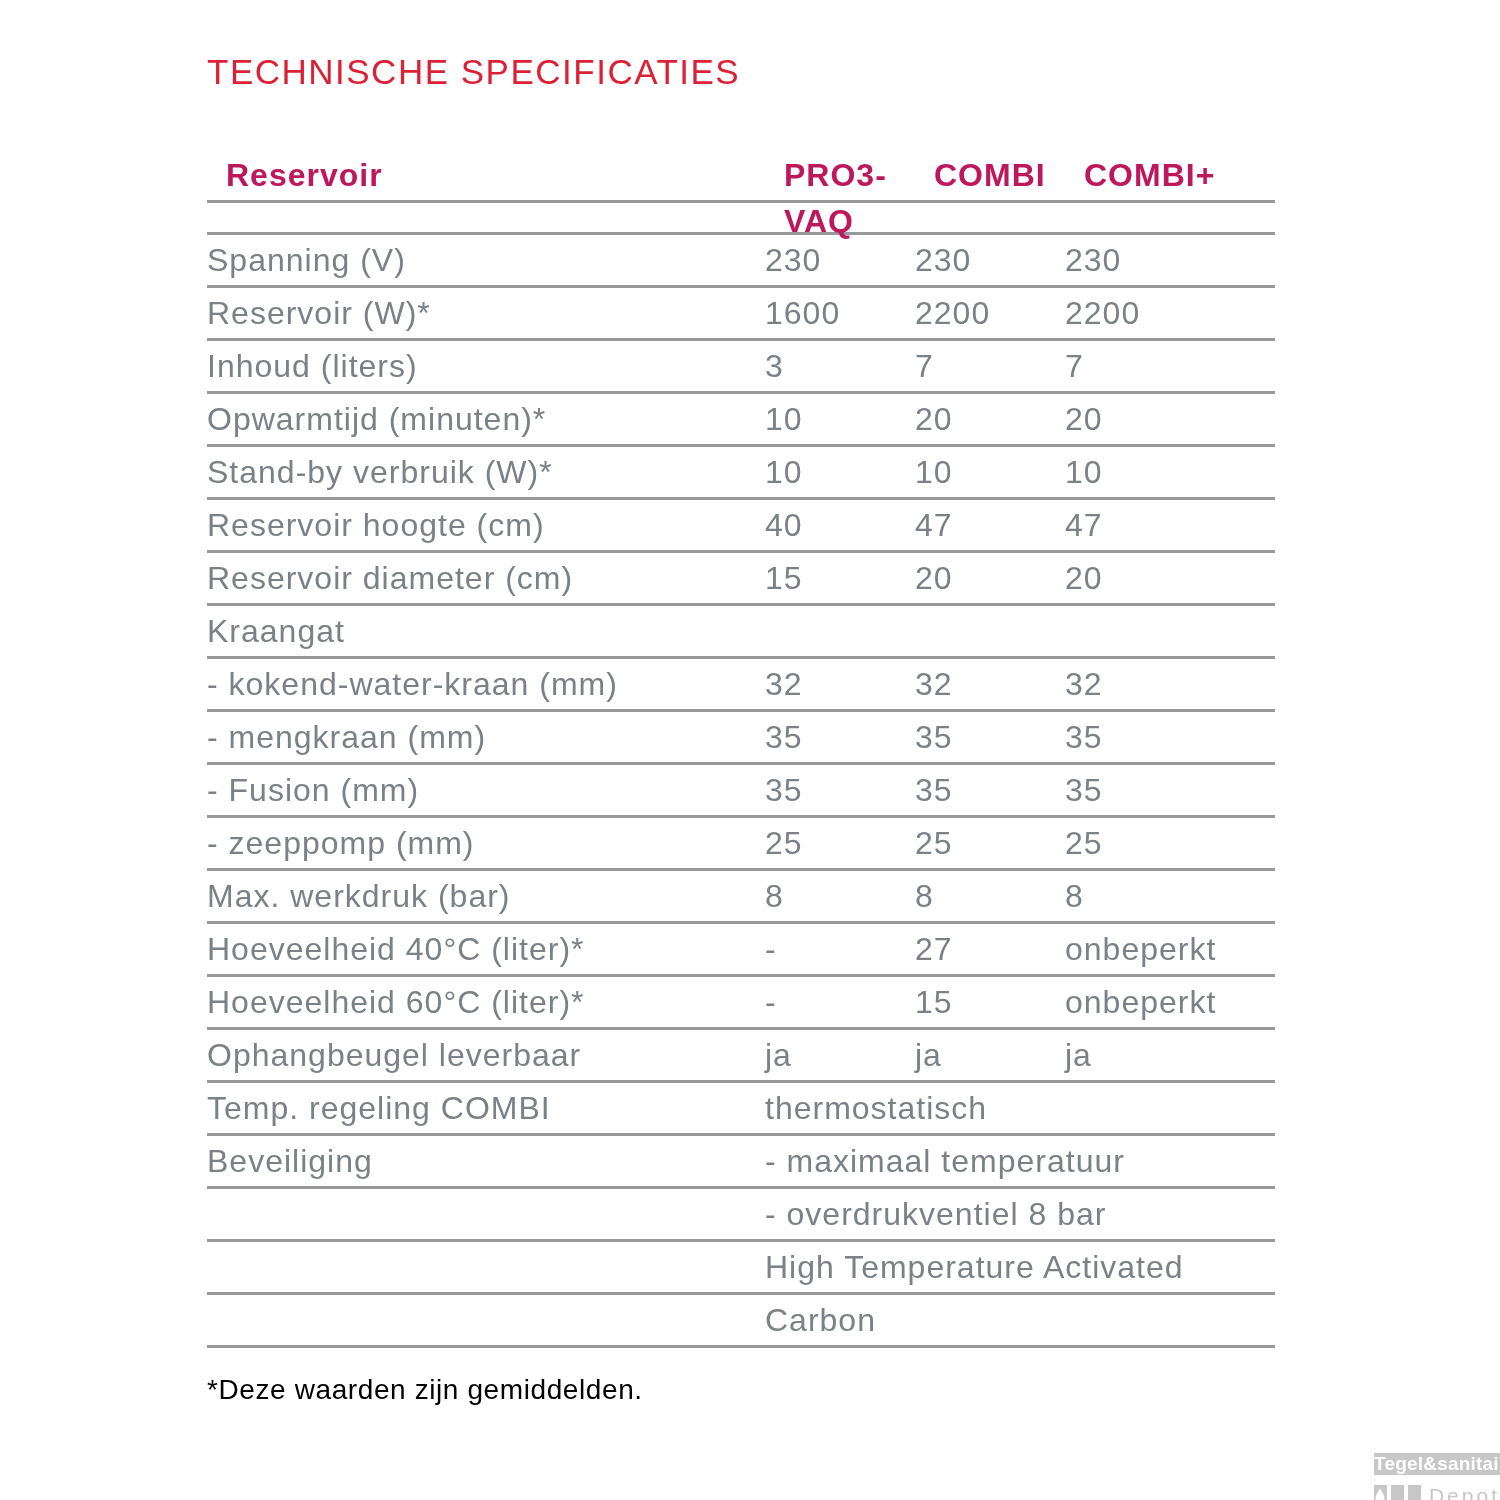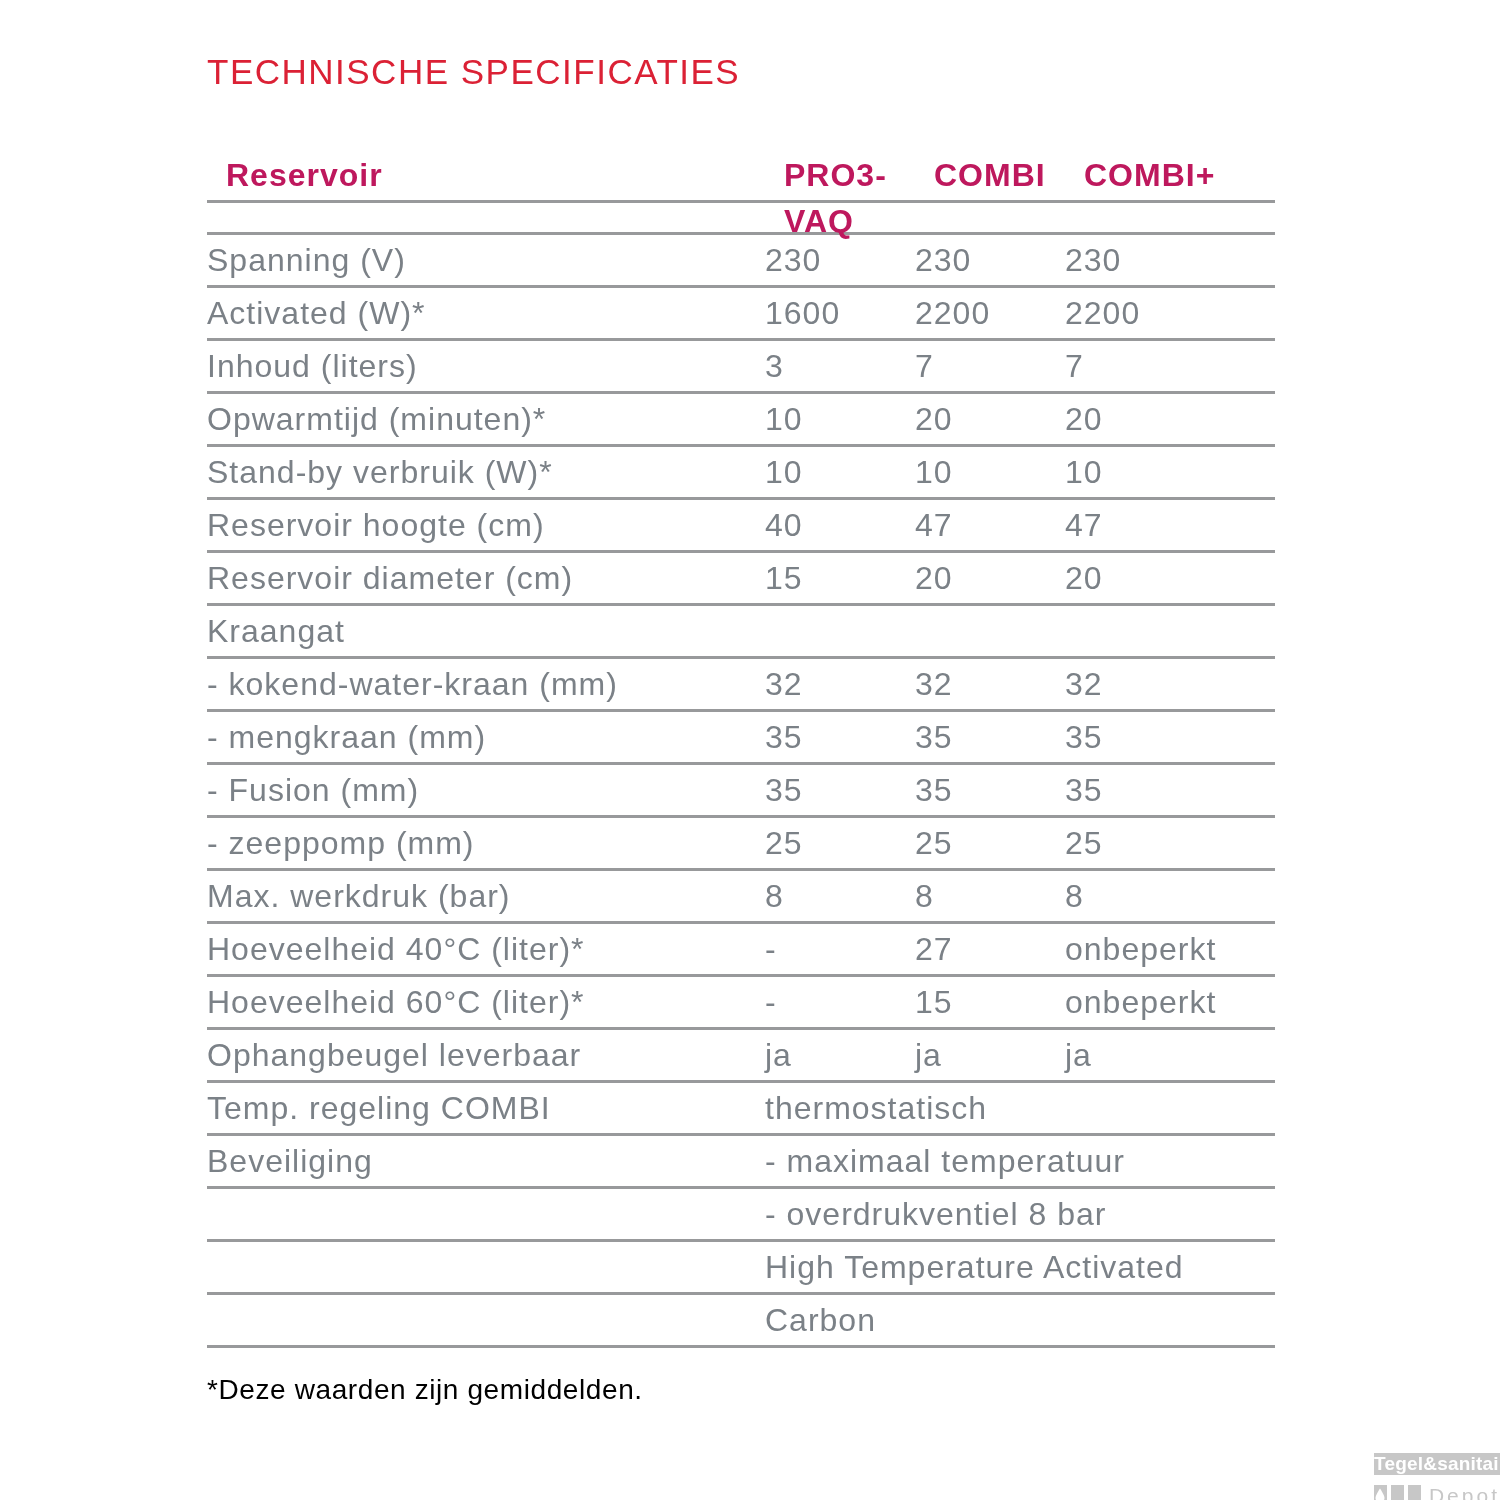--- a/index.html
+++ b/index.html
@@ -134,21 +134,21 @@
       <div class="cell head col2">VAQ</div>
     </div>
 
     <div class="row">
       <div class="cell">Spanning (V)</div>
       <div class="cell">230</div>
       <div class="cell">230</div>
       <div class="cell">230</div>
     </div>
     <div class="row">
-      <div class="cell">Activated (W)*</div>
+      <div class="cell">Reservoir (W)*</div>
       <div class="cell">1600</div>
       <div class="cell">2200</div>
       <div class="cell">2200</div>
     </div>
     <div class="row">
       <div class="cell">Inhoud (liters)</div>
       <div class="cell">3</div>
       <div class="cell">7</div>
       <div class="cell">7</div>
     </div>

